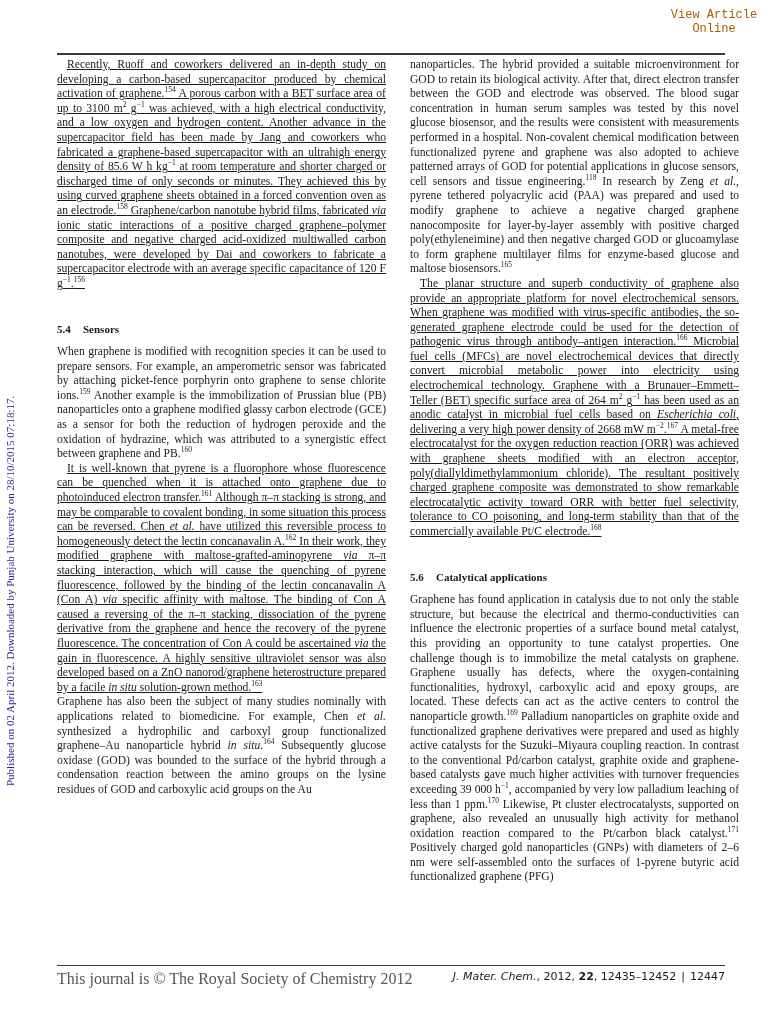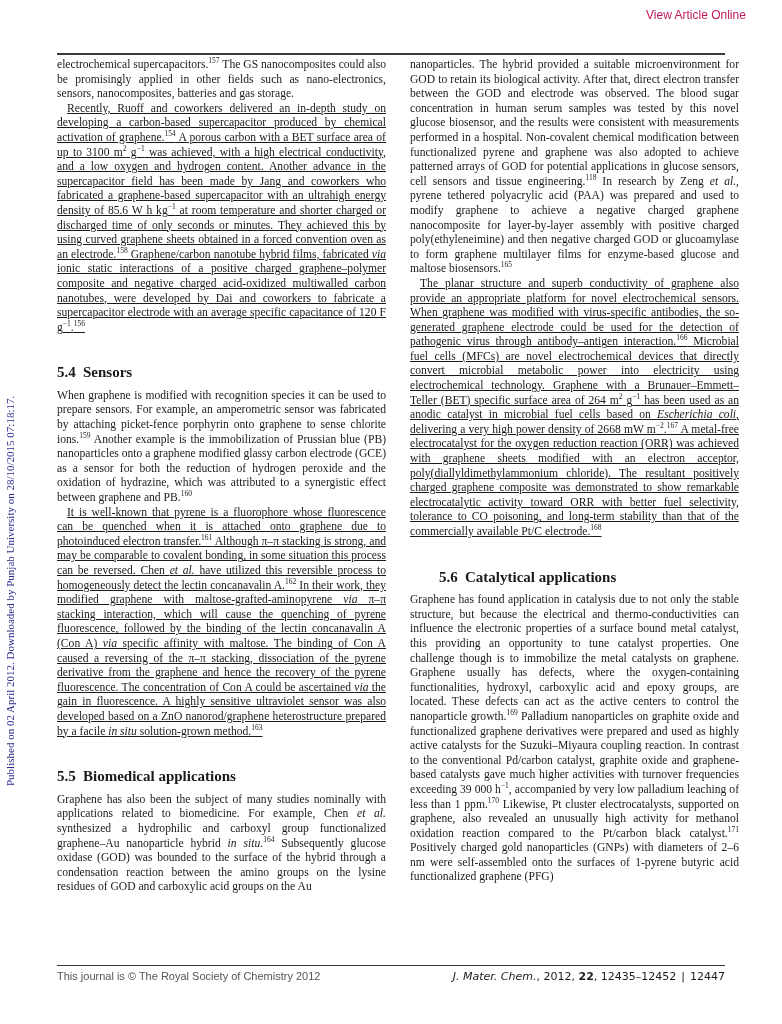--- a/index.html
+++ b/index.html
@@ -1,65 +1,63 @@
 <!DOCTYPE html>
 <html><head>
 <meta charset="utf-8">
 <style>
   html, body { margin:0; padding:0; background:#ffffff; }
   body { width:782px; height:1024px; position:relative; overflow:hidden;
          font-family:"Liberation Serif", "DejaVu Serif", serif; color:#1a1a1a; }
-  .view-online { position:absolute; top:8px; left:646px; font-size:12px; color:#be185d;
-                 font-family:Liberation Sans, sans-serif; text-decoration:none; cursor:pointer;text-align:center; }
+  .view-online { position:absolute; top:8px; left:646px; font-size:12px; color:#a16207;
+                 font-family:Liberation Mono, monospace; text-decoration:none; cursor:pointer;text-align:center; }
   .top-rule { position:absolute; top:53px; left:57px; width:668px; height:2px; background:#3a3a3a; }
   .sidebar { position:absolute; left:4px; top:786px; width:0; height:0; }
   .sidebar span { position:absolute; left:0; top:0; transform:rotate(-90deg); transform-origin:0 0;
                   white-space:nowrap; font-size:11px; color:#2a2a8c; font-family:"Liberation Serif", serif; }
   .col { position:absolute; top:58px; width:329px; font-size:11.6px; line-height:14.6px; text-align:justify; }
   .col.left { left:57px; }
   .col.right { left:410px; }
   .col p { margin:0; text-indent:0; }
   .col p.ind { text-indent:10px;text-decoration:underline; }
-  .col h3 { margin:14px 0 9px 0; font-size:15px; font-weight:bold; line-height:14.6px; }
+  .col h3 { margin:14px 0 9px 0; font-size:11px; font-weight:bold; line-height:14.6px; }
   .col h3 .num { display:inline-block; width:26px; }
   sup { font-size:7.5px; line-height:0; vertical-align:super; }
   i { font-style:italic; }
   .bottom-rule { position:absolute; top:965px; left:57px; width:668px; height:1px; background:#3a3a3a; }
-  .footer-left { position:absolute; top:970px; left:57px; font-size:11px; color:#555;
-                 font-family:Liberation Sans, sans-serif; }
+  .footer-left { position:absolute; top:970px; left:57px; font-size:16px; color:#555;
+                 font-family:Liberation Serif, serif; }
   .footer-right { position:absolute; top:970px; right:57px; font-size:11px; color:#1a1a1a;
                   font-family:"DejaVu Sans", sans-serif;text-align:center; }
   .footer-right .sep { margin:0 5px; }
 </style>
 </head>
 <body>
 
 <a class="view-online">View Article Online</a>
 
 <div class="top-rule"></div>
 
 <div class="sidebar">
   <span>Published on 02 April 2012. Downloaded by Punjab University on 28/10/2015 07:18:17.</span>
 </div>
 
 <div class="col left">
-  <p><span>electrochemical supercapacitors.</span><sup>157</sup><span> The GS nanocomposites could also be promisingly applied in other fields such as nano-electronics, sensors, nanocomposites, batteries and gas storage.</span></p>
   <p class="ind"><span>Recently, Ruoff and coworkers delivered an in-depth study on developing a carbon-based supercapacitor produced by chemical activation of graphene.</span><sup>154</sup><span> A porous carbon with a BET surface area of up to 3100 m</span><sup>2</sup><span> g</span><sup>−1</sup><span> was achieved, with a high electrical conductivity, and a low oxygen and hydrogen content. Another advance in the supercapacitor field has been made by Jang and coworkers who fabricated a graphene-based supercapacitor with an ultrahigh energy density of 85.6 W h kg</span><sup>−1</sup><span> at room temperature and shorter charged or discharged time of only seconds or minutes. They achieved this by using curved graphene sheets obtained in a forced convention oven as an electrode.</span><sup>158</sup><span> Graphene/carbon nanotube hybrid films, fabricated </span><i>via</i><span> ionic static interactions of a positive charged graphene–polymer composite and negative charged acid-oxidized multiwalled carbon nanotubes, were developed by Dai and coworkers to fabricate a supercapacitor electrode with an average specific capacitance of 120 F g</span><sup>−1</sup><span>.</span><sup>156</sup></p>
 
   <h3 style="margin-top:30px;"><span class="num">5.4</span><span>Sensors</span></h3>
   <p><span>When graphene is modified with recognition species it can be used to prepare sensors. For example, an amperometric sensor was fabricated by attaching picket-fence porphyrin onto graphene to sense chlorite ions.</span><sup>159</sup><span> Another example is the immobilization of Prussian blue (PB) nanoparticles onto a graphene modified glassy carbon electrode (GCE) as a sensor for both the reduction of hydrogen peroxide and the oxidation of hydrazine, which was attributed to a synergistic effect between graphene and PB.</span><sup>160</sup></p>
   <p class="ind"><span>It is well-known that pyrene is a fluorophore whose fluorescence can be quenched when it is attached onto graphene due to photoinduced electron transfer.</span><sup>161</sup><span> Although π–π stacking is strong, and may be comparable to covalent bonding, in some situation this process can be reversed. Chen </span><i>et al.</i><span> have utilized this reversible process to homogeneously detect the lectin concanavalin A.</span><sup>162</sup><span> In their work, they modified graphene with maltose-grafted-aminopyrene </span><i>via</i><span> π–π stacking interaction, which will cause the quenching of pyrene fluorescence, followed by the binding of the lectin concanavalin A (Con A) </span><i>via</i><span> specific affinity with maltose. The binding of Con A caused a reversing of the π–π stacking, dissociation of the pyrene derivative from the graphene and hence the recovery of the pyrene fluorescence. The concentration of Con A could be ascertained </span><i>via</i><span> the gain in fluorescence. A highly sensitive ultraviolet sensor was also developed based on a ZnO nanorod/graphene heterostructure prepared by a facile </span><i>in situ</i><span> solution-grown method.</span><sup>163</sup></p>
 
-  <h3 style="margin-top:30px;"><span class="num">5.5</span><span>Biomedical applications</span></h3>
   <p><span>Graphene has also been the subject of many studies nominally with applications related to biomedicine. For example, Chen </span><i>et al.</i><span> synthesized a hydrophilic and carboxyl group functionalized graphene–Au nanoparticle hybrid </span><i>in situ</i><span>.</span><sup>164</sup><span> Subsequently glucose oxidase (GOD) was bounded to the surface of the hybrid through a condensation reaction between the amino groups on the lysine residues of GOD and carboxylic acid groups on the Au</span></p>
 </div>
 
 <div class="col right">
   <p><span>nanoparticles. The hybrid provided a suitable microenvironment for GOD to retain its biological activity. After that, direct electron transfer between the GOD and electrode was observed. The blood sugar concentration in human serum samples was tested by this novel glucose biosensor, and the results were consistent with measurements performed in a hospital. Non-covalent chemical modification between functionalized pyrene and graphene was also adopted to achieve patterned arrays of GOD for potential applications in glucose sensors, cell sensors and tissue engineering.</span><sup>118</sup><span> In research by Zeng </span><i>et al.</i><span>, pyrene tethered polyacrylic acid (PAA) was prepared and used to modify graphene to achieve a negative charged graphene nanocomposite for layer-by-layer assembly with positive charged poly(ethyleneimine) and then negative charged GOD or glucoamylase to form graphene multilayer films for enzyme-based glucose and maltose biosensors.</span><sup>165</sup></p>
   <p class="ind"><span>The planar structure and superb conductivity of graphene also provide an appropriate platform for novel electrochemical sensors. When graphene was modified with virus-specific antibodies, the so-generated graphene electrode could be used for the detection of pathogenic virus through antibody–antigen interaction.</span><sup>166</sup><span> Microbial fuel cells (MFCs) are novel electrochemical devices that directly convert microbial metabolic power into electricity using electrochemical technology. Graphene with a Brunauer–Emmett–Teller (BET) specific surface area of 264 m</span><sup>2</sup><span> g</span><sup>−1</sup><span> has been used as an anodic catalyst in microbial fuel cells based on </span><i>Escherichia coli</i><span>, delivering a very high power density of 2668 mW m</span><sup>−2</sup><span>.</span><sup>167</sup><span> A metal-free electrocatalyst for the oxygen reduction reaction (ORR) was achieved with graphene sheets modified with an electron acceptor, poly(diallyldimethylammonium chloride). The resultant positively charged graphene composite was demonstrated to show remarkable electrocatalytic activity toward ORR with better fuel selectivity, tolerance to CO poisoning, and long-term stability than that of the commercially available Pt/C electrode.</span><sup>168</sup></p>
 
-  <h3 style="margin-top:30px;margin-left:29px;"><span class="num">5.6</span><span>Catalytical applications</span></h3>
+  <h3 style="margin-top:30px;"><span class="num">5.6</span><span>Catalytical applications</span></h3>
   <p><span>Graphene has found application in catalysis due to not only the stable structure, but because the electrical and thermo-conductivities can influence the electronic properties of a surface bound metal catalyst, this providing an opportunity to tune catalyst properties. One challenge though is to immobilize the metal catalysts on graphene. Graphene usually has defects, where the oxygen-containing functionalities, hydroxyl, carboxylic acid and epoxy groups, are located. These defects can act as the active centers to control the nanoparticle growth.</span><sup>169</sup><span> Palladium nanoparticles on graphite oxide and functionalized graphene derivatives were prepared and used as highly active catalysts for the Suzuki–Miyaura coupling reaction. In contrast to the conventional Pd/carbon catalyst, graphite oxide and graphene-based catalysts gave much higher activities with turnover frequencies exceeding 39 000 h</span><sup>−1</sup><span>, accompanied by very low palladium leaching of less than 1 ppm.</span><sup>170</sup><span> Likewise, Pt cluster electrocatalysts, supported on graphene, also revealed an unusually high activity for methanol oxidation reaction compared to the Pt/carbon black catalyst.</span><sup>171</sup><span> Positively charged gold nanoparticles (GNPs) with diameters of 2–6 nm were self-assembled onto the surfaces of 1-pyrene butyric acid functionalized graphene (PFG)</span></p>
 </div>
 
 <div class="bottom-rule"></div>
 <div class="footer-left">This journal is © The Royal Society of Chemistry 2012</div>
 <div class="footer-right"><i>J. Mater. Chem.</i><span>, 2012, </span><b>22</b><span>, 12435–12452</span><span class="sep">|</span><span>12447</span></div>
 
 </body></html>

